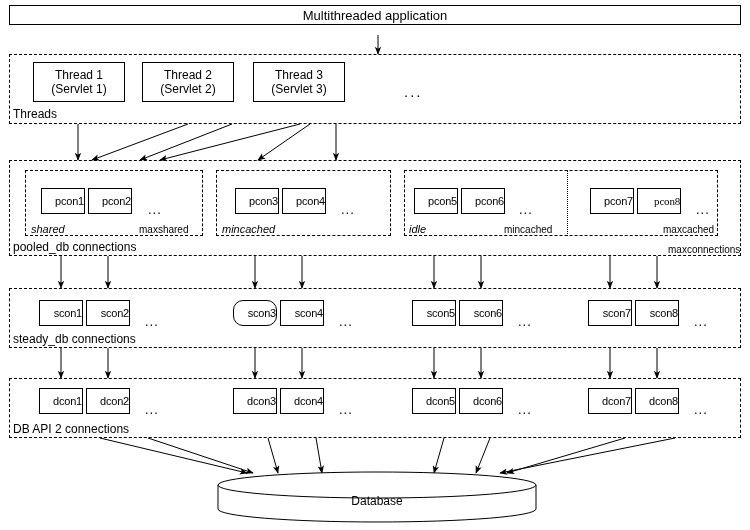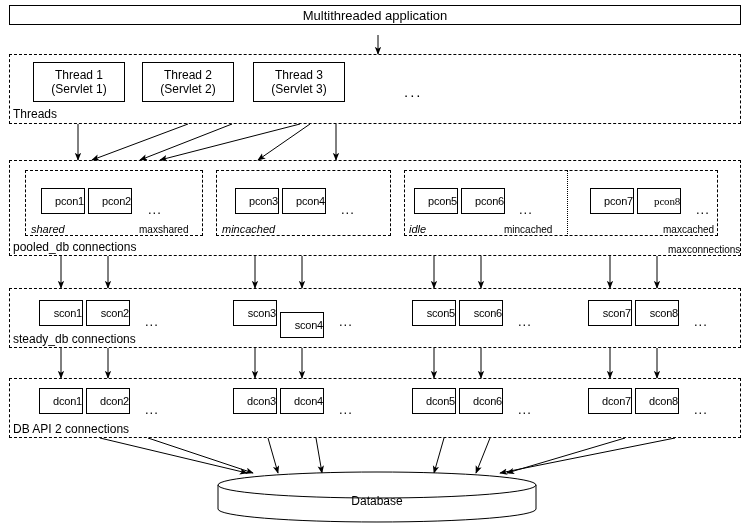--- a/index.html
+++ b/index.html
@@ -228,24 +228,24 @@
   <div class="abs dashed-box" style="left:9px; top:288px; width:732px; height:60px;"></div>
 
   <div class="abs solid-box con-box" style="left:39px; top:300px;">
     <span>scon1</span>
   </div>
   <div class="abs solid-box con-box" style="left:86px; top:300px;">
     <span>scon2</span>
   </div>
   <div class="ellipsis" style="left:145px; top:317px;">...</div>
 
-  <div class="abs solid-box con-box" style="left:233px; top:300px;">
+  <div class="abs solid-box con-box" style="left:233px; top:300px;border-radius:10px;">
     <span>scon3</span>
   </div>
-  <div class="abs solid-box con-box" style="left:280px; top:300px;margin-top:12px;">
+  <div class="abs solid-box con-box" style="left:280px; top:300px;">
     <span>scon4</span>
   </div>
   <div class="ellipsis" style="left:339px; top:317px;">...</div>
 
   <div class="abs solid-box con-box" style="left:412px; top:300px;">
     <span>scon5</span>
   </div>
   <div class="abs solid-box con-box" style="left:459px; top:300px;">
     <span>scon6</span>
   </div>

